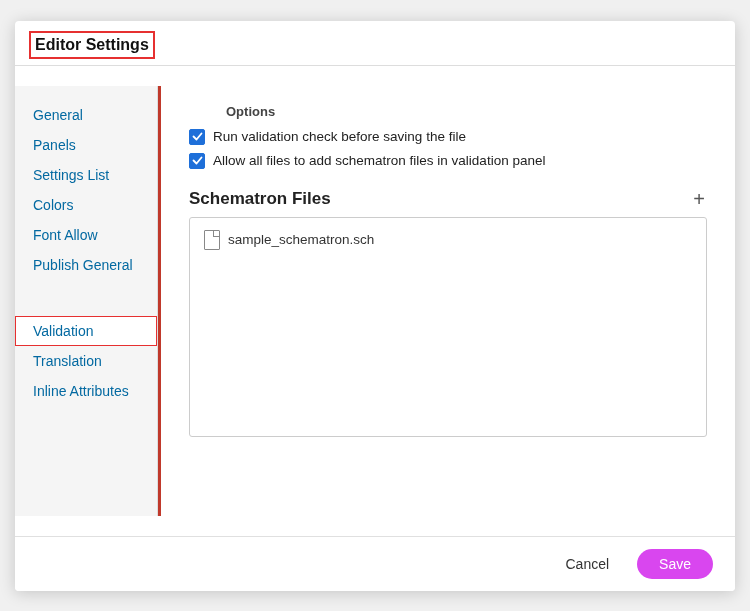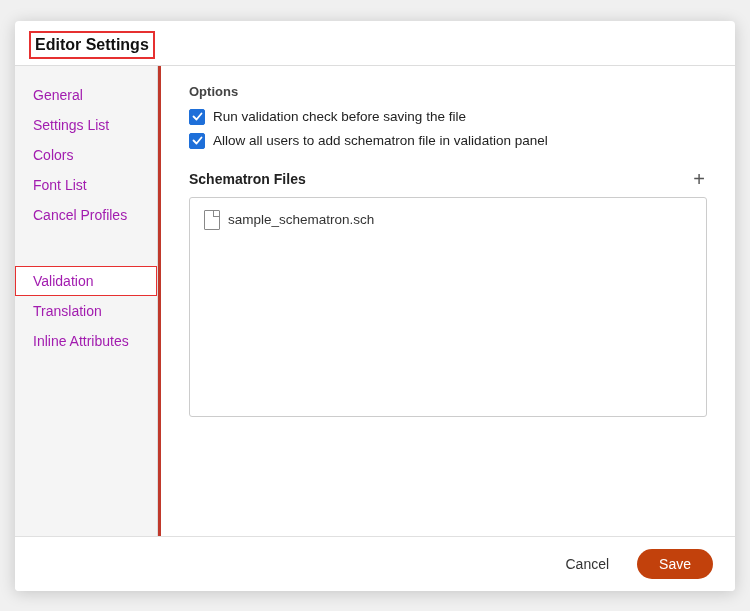--- a/index.html
+++ b/index.html
@@ -16,20 +16,21 @@
     }
     .dialog {
       background: #ffffff;
       width: 720px;
       height: 570px;
       border-radius: 4px;
       box-shadow: 0 2px 16px rgba(0,0,0,0.18);
       display: flex;
       flex-direction: column;
       overflow: hidden;
+      gap: 20px;
     }
     .dialog-header {
       padding: 14px 18px 10px 18px;
       border-bottom: 1px solid #ddd;
     }
     .dialog-title {
       font-size: 16px;
       font-weight: 700;
       color: #111;
       outline: 2px solid #e63030;
@@ -45,21 +46,21 @@
     .sidebar {
       width: 143px;
       background: #f5f5f5;
       padding: 14px 0;
       border-right: 1px solid #ddd;
       flex-shrink: 0;
     }
     .sidebar-item {
       padding: 7px 18px;
       cursor: pointer;
-      color: #a21caf;
+      color: #0369a1;
       font-size: 14px;
       white-space: nowrap;
     }
     .sidebar-item.active {
       background: #ffffff;
       font-weight: 500;
       outline: 1.5px solid #e63030;
       outline-offset: -1px;
       margin-top: 36px;
     }
@@ -68,20 +69,21 @@
       padding: 18px 28px;
       overflow-y: auto;
       border-left: 3px solid #c0392b;
       margin-left: 0;
     }
     .section-label {
       font-size: 13px;
       font-weight: 600;
       color: #444;
       margin-bottom: 10px;
+      margin-left: 37px;
     }
     .options-section {
       margin-bottom: 20px;
     }
     .checkbox-row {
       display: flex;
       align-items: center;
       margin-bottom: 8px;
       gap: 8px;
     }
@@ -109,21 +111,21 @@
       margin-top: 6px;
     }
     .schematron-header {
       display: flex;
       align-items: center;
       justify-content: space-between;
       margin-bottom: 8px;
     }
     .schematron-title {
       font-weight: 700;
-      font-size: 14px;
+      font-size: 17px;
       color: #222;
     }
     .add-btn {
       background: none;
       border: none;
       cursor: pointer;
       font-size: 20px;
       color: #555;
       line-height: 1;
       padding: 0 2px;
@@ -178,43 +180,44 @@
       border: none;
       background: none;
       color: #333;
       font-size: 14px;
       cursor: pointer;
       border-radius: 3px;
     }
     .btn-save {
       padding: 7px 22px;
       border: none;
-      background: #c2410c;
+      background: #d946ef;
       color: #fff;
       font-size: 14px;
       border-radius: 16px;
       cursor: pointer;
       font-weight: 500;
     }
   </style>
 </head>
 <body>
 
 <div class="dialog">
   <div class="dialog-header">
     <span class="dialog-title">Editor Settings</span>
   </div>
   <div class="dialog-body">
     <div class="sidebar">
 
     <div class="sidebar-item">General</div>
+        <div class="sidebar-item">Panels</div>
         <div class="sidebar-item">Settings List</div>
         <div class="sidebar-item">Colors</div>
-        <div class="sidebar-item">Font List</div>
-        <div class="sidebar-item">Cancel Profiles</div>
+        <div class="sidebar-item">Font Allow</div>
+        <div class="sidebar-item">Publish General</div>
         <div class="sidebar-item active">Validation</div>
         <div class="sidebar-item">Translation</div>
         <div class="sidebar-item">Inline Attributes</div>
       </div>
     <div class="main-content">
       <div class="options-section">
         <div class="section-label">Options</div>
         <div class="checkbox-row">
           <div class="checkbox-box">
             <svg viewBox="0 0 11 11" fill="none" xmlns="http://www.w3.org/2000/svg">
@@ -222,21 +225,21 @@
             </svg>
           </div>
           <span class="checkbox-label">Run validation check before saving the file</span>
         </div>
         <div class="checkbox-row">
           <div class="checkbox-box">
             <svg viewBox="0 0 11 11" fill="none" xmlns="http://www.w3.org/2000/svg">
               <polyline points="1.5,5.5 4.5,8.5 9.5,2.5" stroke="white" stroke-width="1.8" stroke-linecap="round" stroke-linejoin="round"></polyline>
             </svg>
           </div>
-          <span class="checkbox-label">Allow all users to add schematron file in validation panel</span>
+          <span class="checkbox-label">Allow all files to add schematron files in validation panel</span>
         </div>
       </div>
       <div class="schematron-section">
         <div class="schematron-header">
           <span class="schematron-title">Schematron Files</span>
           <button class="add-btn">+</button>
         </div>
         <div class="schematron-list">
 
         <div class="schematron-file-row">

